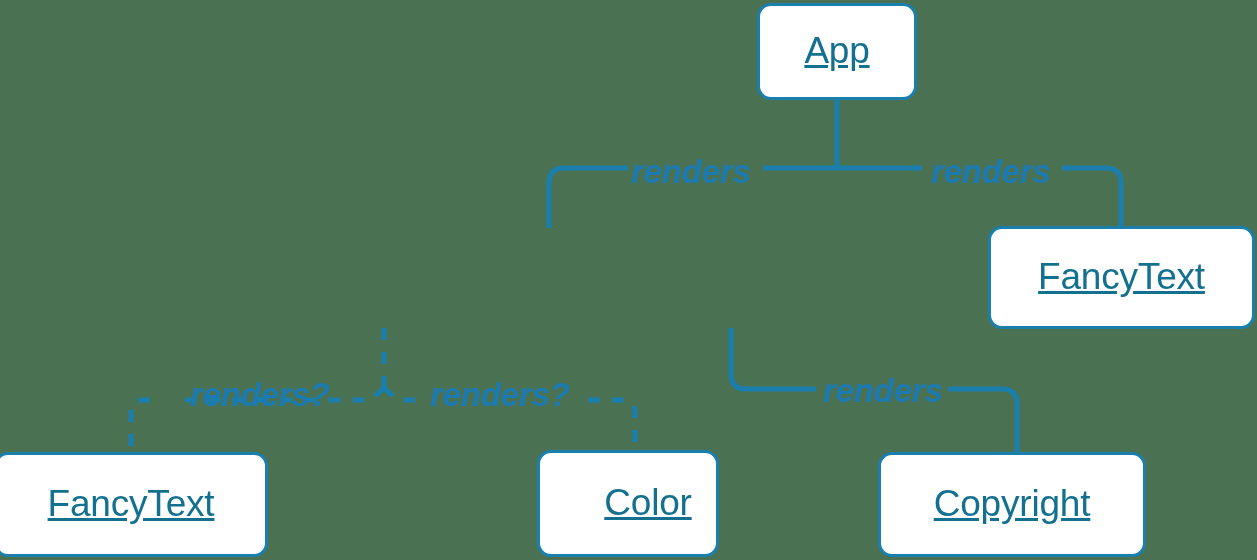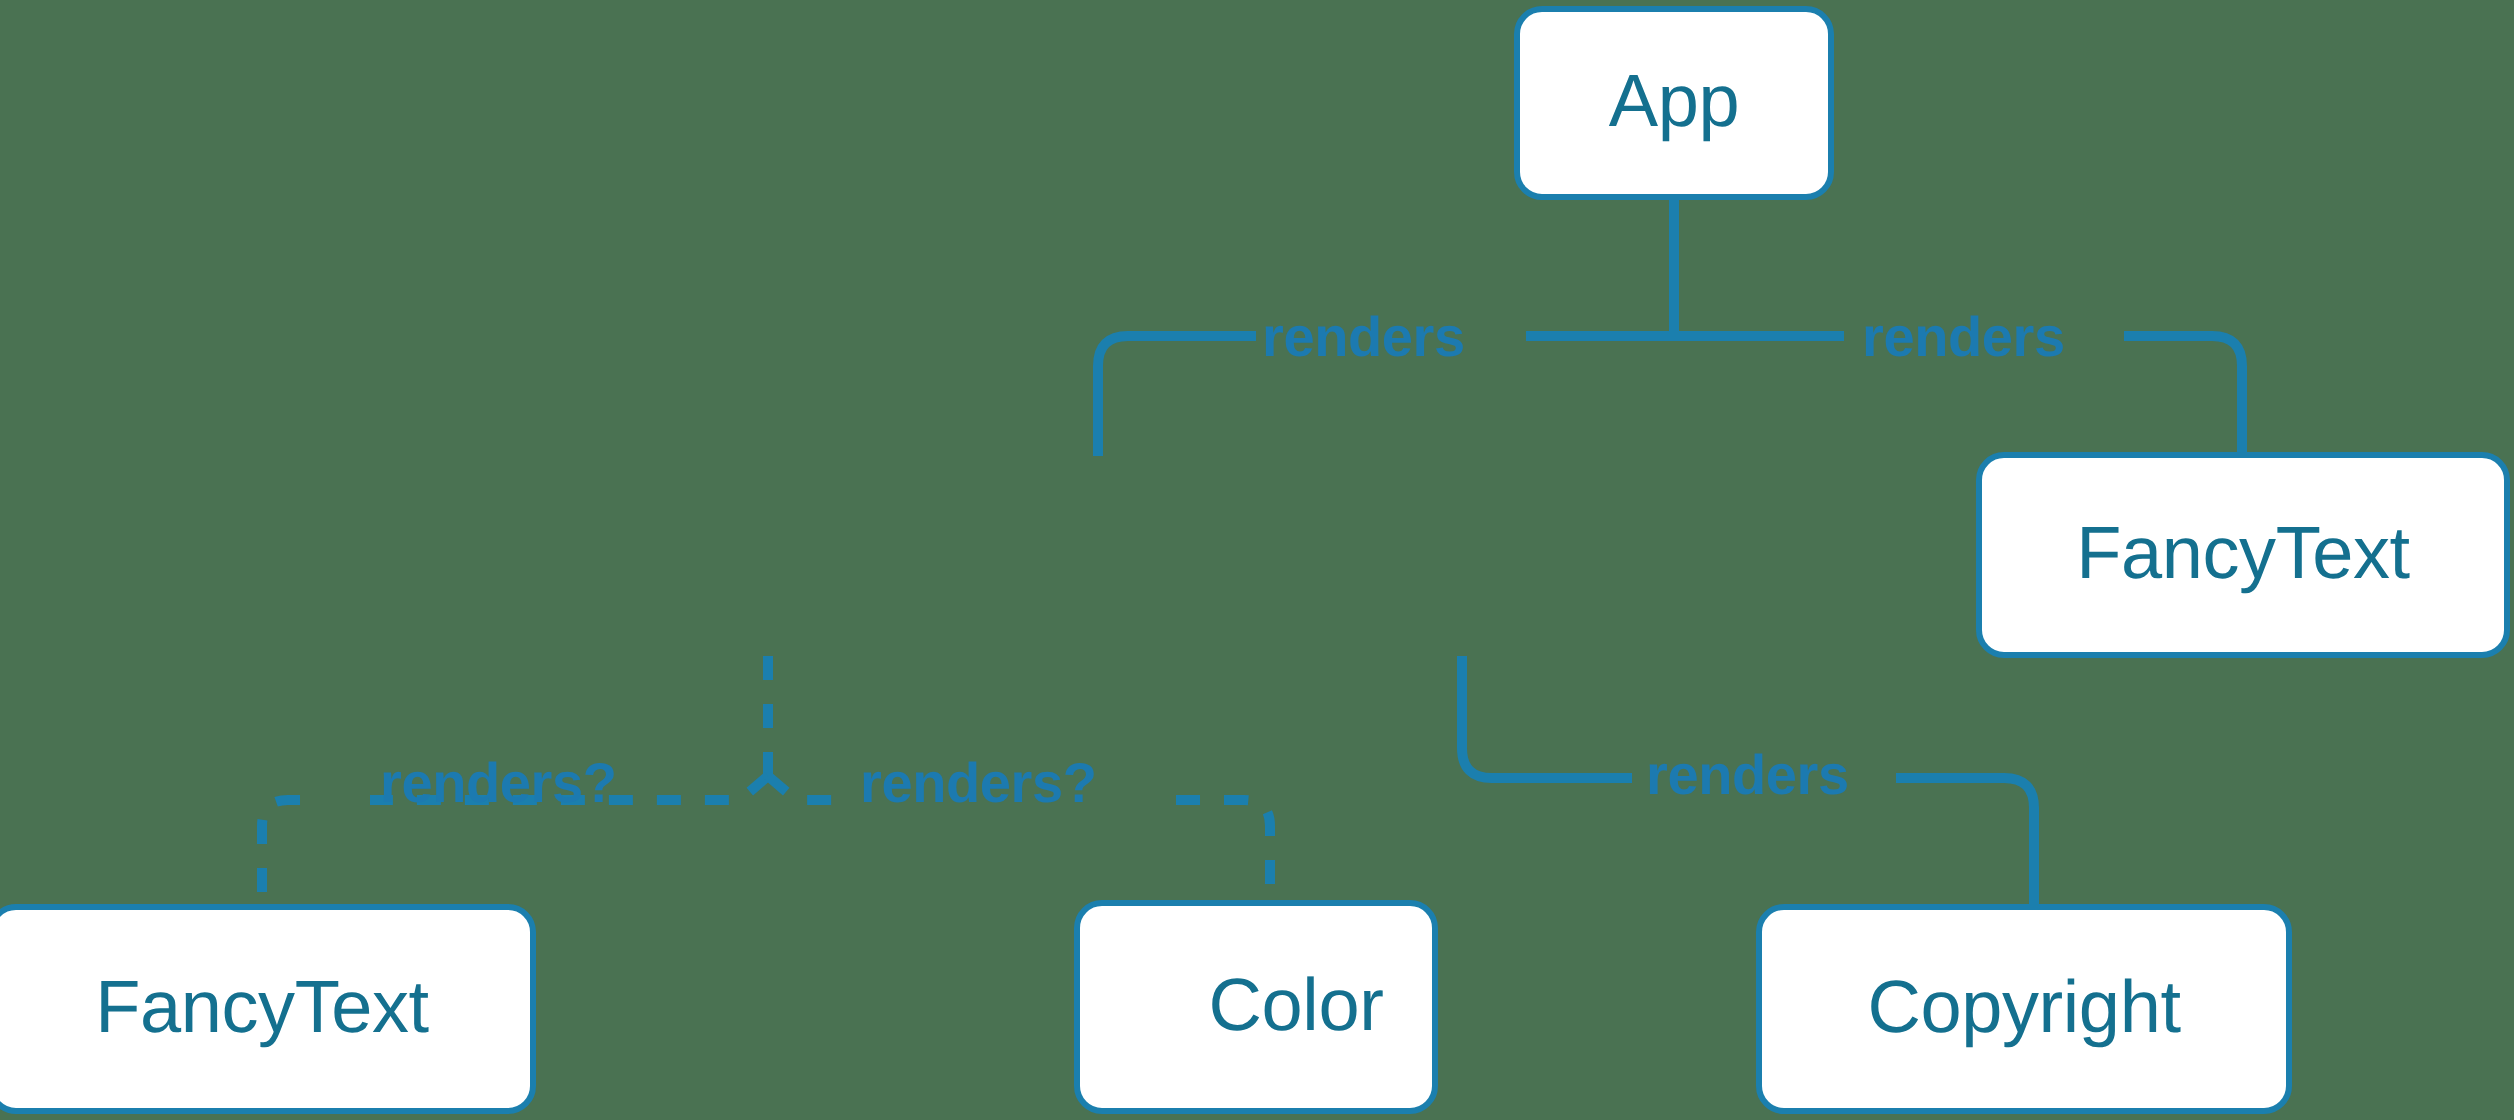--- a/index.html
+++ b/index.html
@@ -39,30 +39,32 @@
     font-size: 37px;
     font-weight: 400;
     letter-spacing: -0.2px;
     line-height: 1;
     white-space: nowrap;
     z-index: 2;
   }
   .node-label {
     display: block;
     transform: translateY(-1px);
+    text-decoration: underline;
   }
   .edge-label {
     position: absolute;
     color: #1c7ab0;
-    font-size: 28px;
+    font-size: 33px;
     font-weight: 600;
     line-height: 1;
     white-space: nowrap;
     z-index: 3;
     letter-spacing: -0.2px;
+    font-style: italic;
   }
   
   #node-app            { left: 757px;  top: 3px;   width: 160px; height: 97px; }
   #node-inspiration    { left: 333px;  top: 228px; width: 462px; height: 100px; }
   #node-fancytext-top  { left: 988px;  top: 226px; width: 267px; height: 103px; }
   #node-fancytext-bot  { left: -6px;   top: 452px; width: 274px; height: 105px; }
   #node-color          { left: 537px;  top: 450px; width: 182px; height: 107px; padding-left: 40px; }
   #node-copyright      { left: 878px;  top: 452px; width: 268px; height: 105px; }
   
   #label-renders-1 { left: 631px; top: 155px; }

